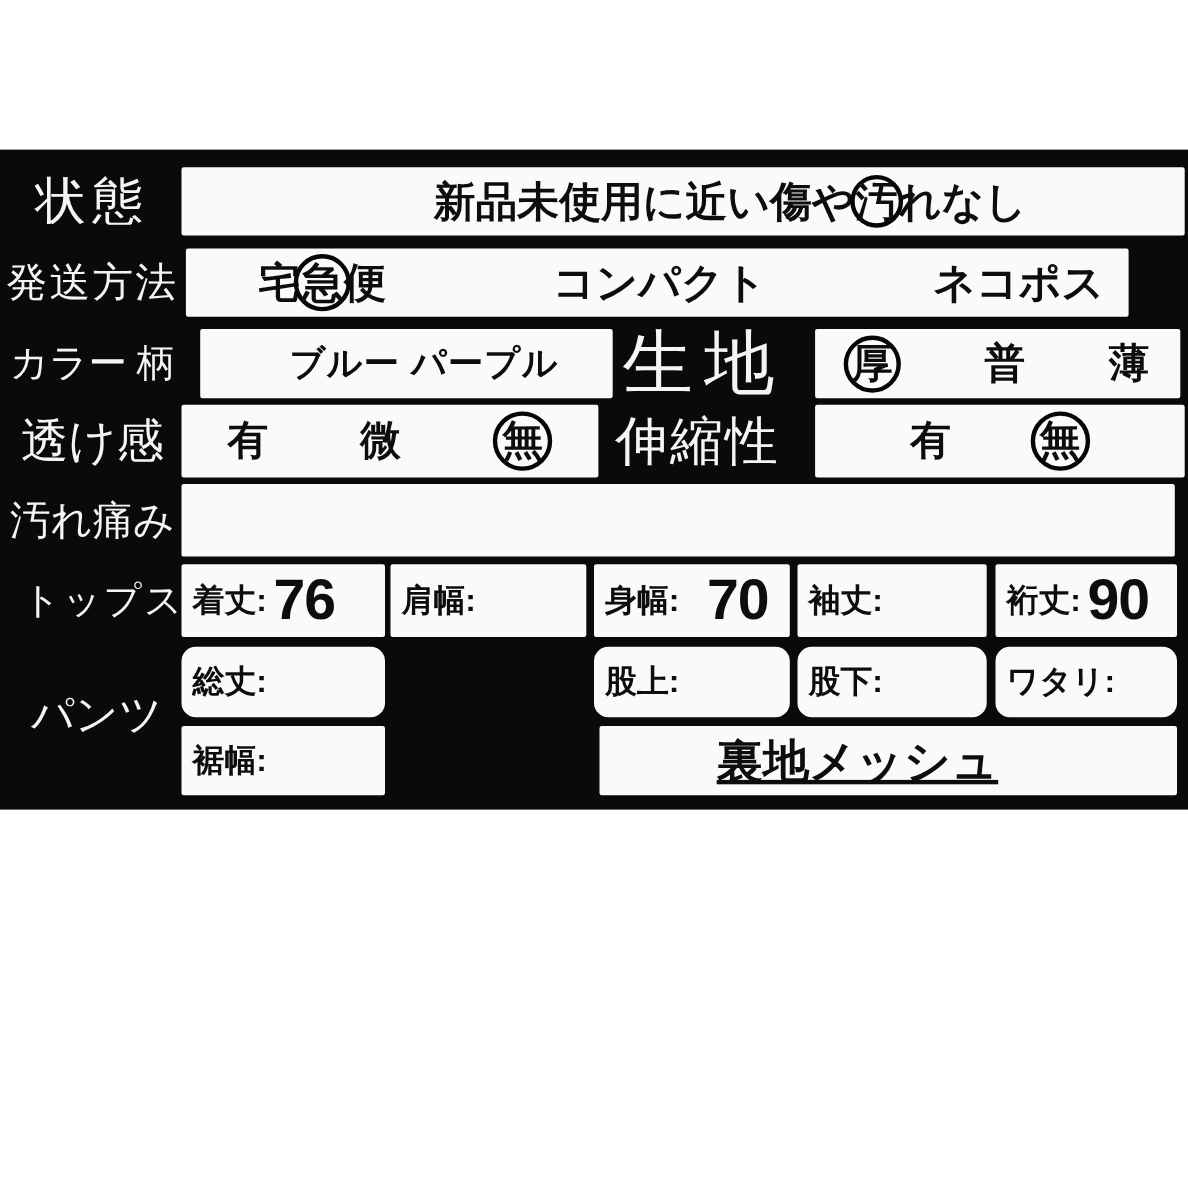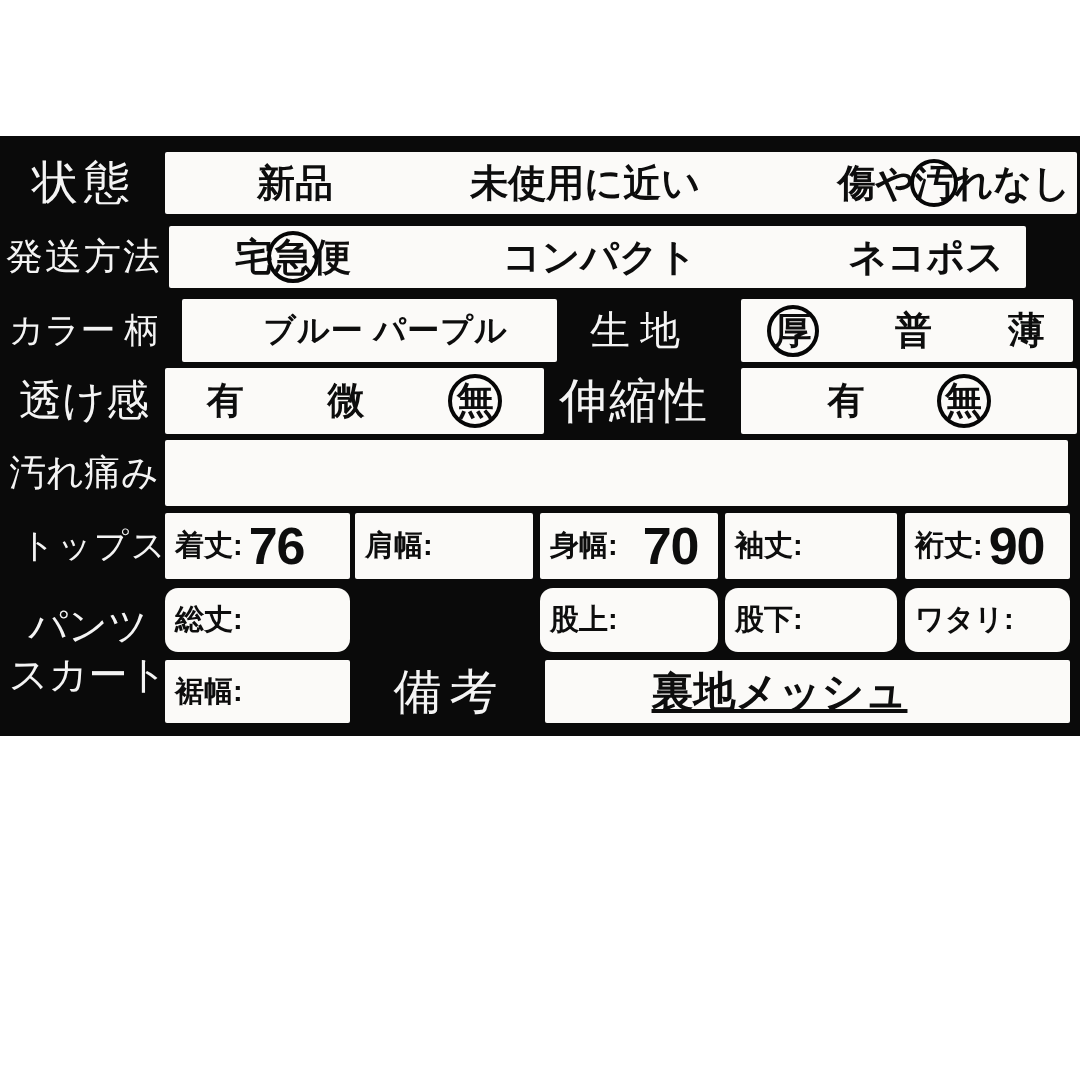--- a/index.html
+++ b/index.html
@@ -47,25 +47,25 @@
   .lbl-condition{font-size:46px;letter-spacing:6px;}
   .lbl-shipping{font-size:37px;letter-spacing:2px;}
   .lbl-color{font-size:35px;}
   .lbl-sheer{font-size:43px;}
   .lbl-stains{font-size:37px;}
   .lbl-tops{font-size:34px;letter-spacing:2px;padding-left:20px;}
   .lbl-bottoms{
     left:0;width:176px;top:448px;height:134px;
     flex-direction:column;gap:6px;font-size:39px;line-height:1.1;
   }
-  .lbl-fabric{left:556px;width:168px;font-size:40px;letter-spacing:10px;}
+  .lbl-fabric{left:556px;width:168px;font-size:64px;letter-spacing:10px;}
   .lbl-stretch{left:545px;width:178px;font-size:48px;letter-spacing:2px;}
   .lbl-remarks{left:382px;width:135px;font-size:48px;letter-spacing:8px;}
 
-  .c-condition{left:165px;width:912px;justify-content:space-between;padding:0 6px 0 92px;font-size:38px;}
+  .c-condition{left:165px;width:912px;justify-content:center;padding:0 6px 0 92px;font-size:38px;}
   .c-shipping{left:169px;width:857px;justify-content:space-between;padding:0 22px 0 66px;font-size:38px;}
   .c-color{left:182px;width:375px;justify-content:center;font-size:32px;letter-spacing:1px;padding-left:32px;}
   .c-fabric{left:741px;width:332px;justify-content:space-between;padding:0 28px 0 26px;font-size:37px;}
   .c-sheer{left:165px;width:379px;justify-content:space-around;font-size:37px;}
   .c-stretch{left:741px;width:336px;justify-content:center;gap:72px;font-size:37px;}
   .c-stains{left:165px;width:903px;}
   .c-remark{left:545px;width:525px;justify-content:center;padding-right:56px;font-size:42px;text-decoration:underline;}
 
   
   .m1{left:165px;width:185px;}
@@ -95,26 +95,24 @@
 <div class="panel">
 
   <div class="lbl lbl-left lbl-condition r1">状態</div>
   <div class="lbl lbl-left lbl-shipping r2">発送方法</div>
   <div class="lbl lbl-left lbl-color r3">カラー 柄</div>
   <div class="lbl lbl-left lbl-sheer r4">透け感</div>
   <div class="lbl lbl-left lbl-stains r5">汚れ痛み</div>
   <div class="lbl lbl-left lbl-tops r6">トップス</div>
   <div class="lbl lbl-bottoms">
     <span>パンツ</span>
-    <span>スカート</span>
   </div>
 
   <div class="lbl lbl-fabric r3">生地</div>
   <div class="lbl lbl-stretch r4">伸縮性</div>
-  <div class="lbl lbl-remarks r8">備考</div>
 
   <div class="cell c-condition r1">
     <span class="opt">新品</span>
     <span class="opt">未使用に近い</span>
     <span class="opt">
         <span>傷や</span>
         <span class="circle circle-cond">汚</span>
         <span>れなし</span>
       </span>
   </div>

